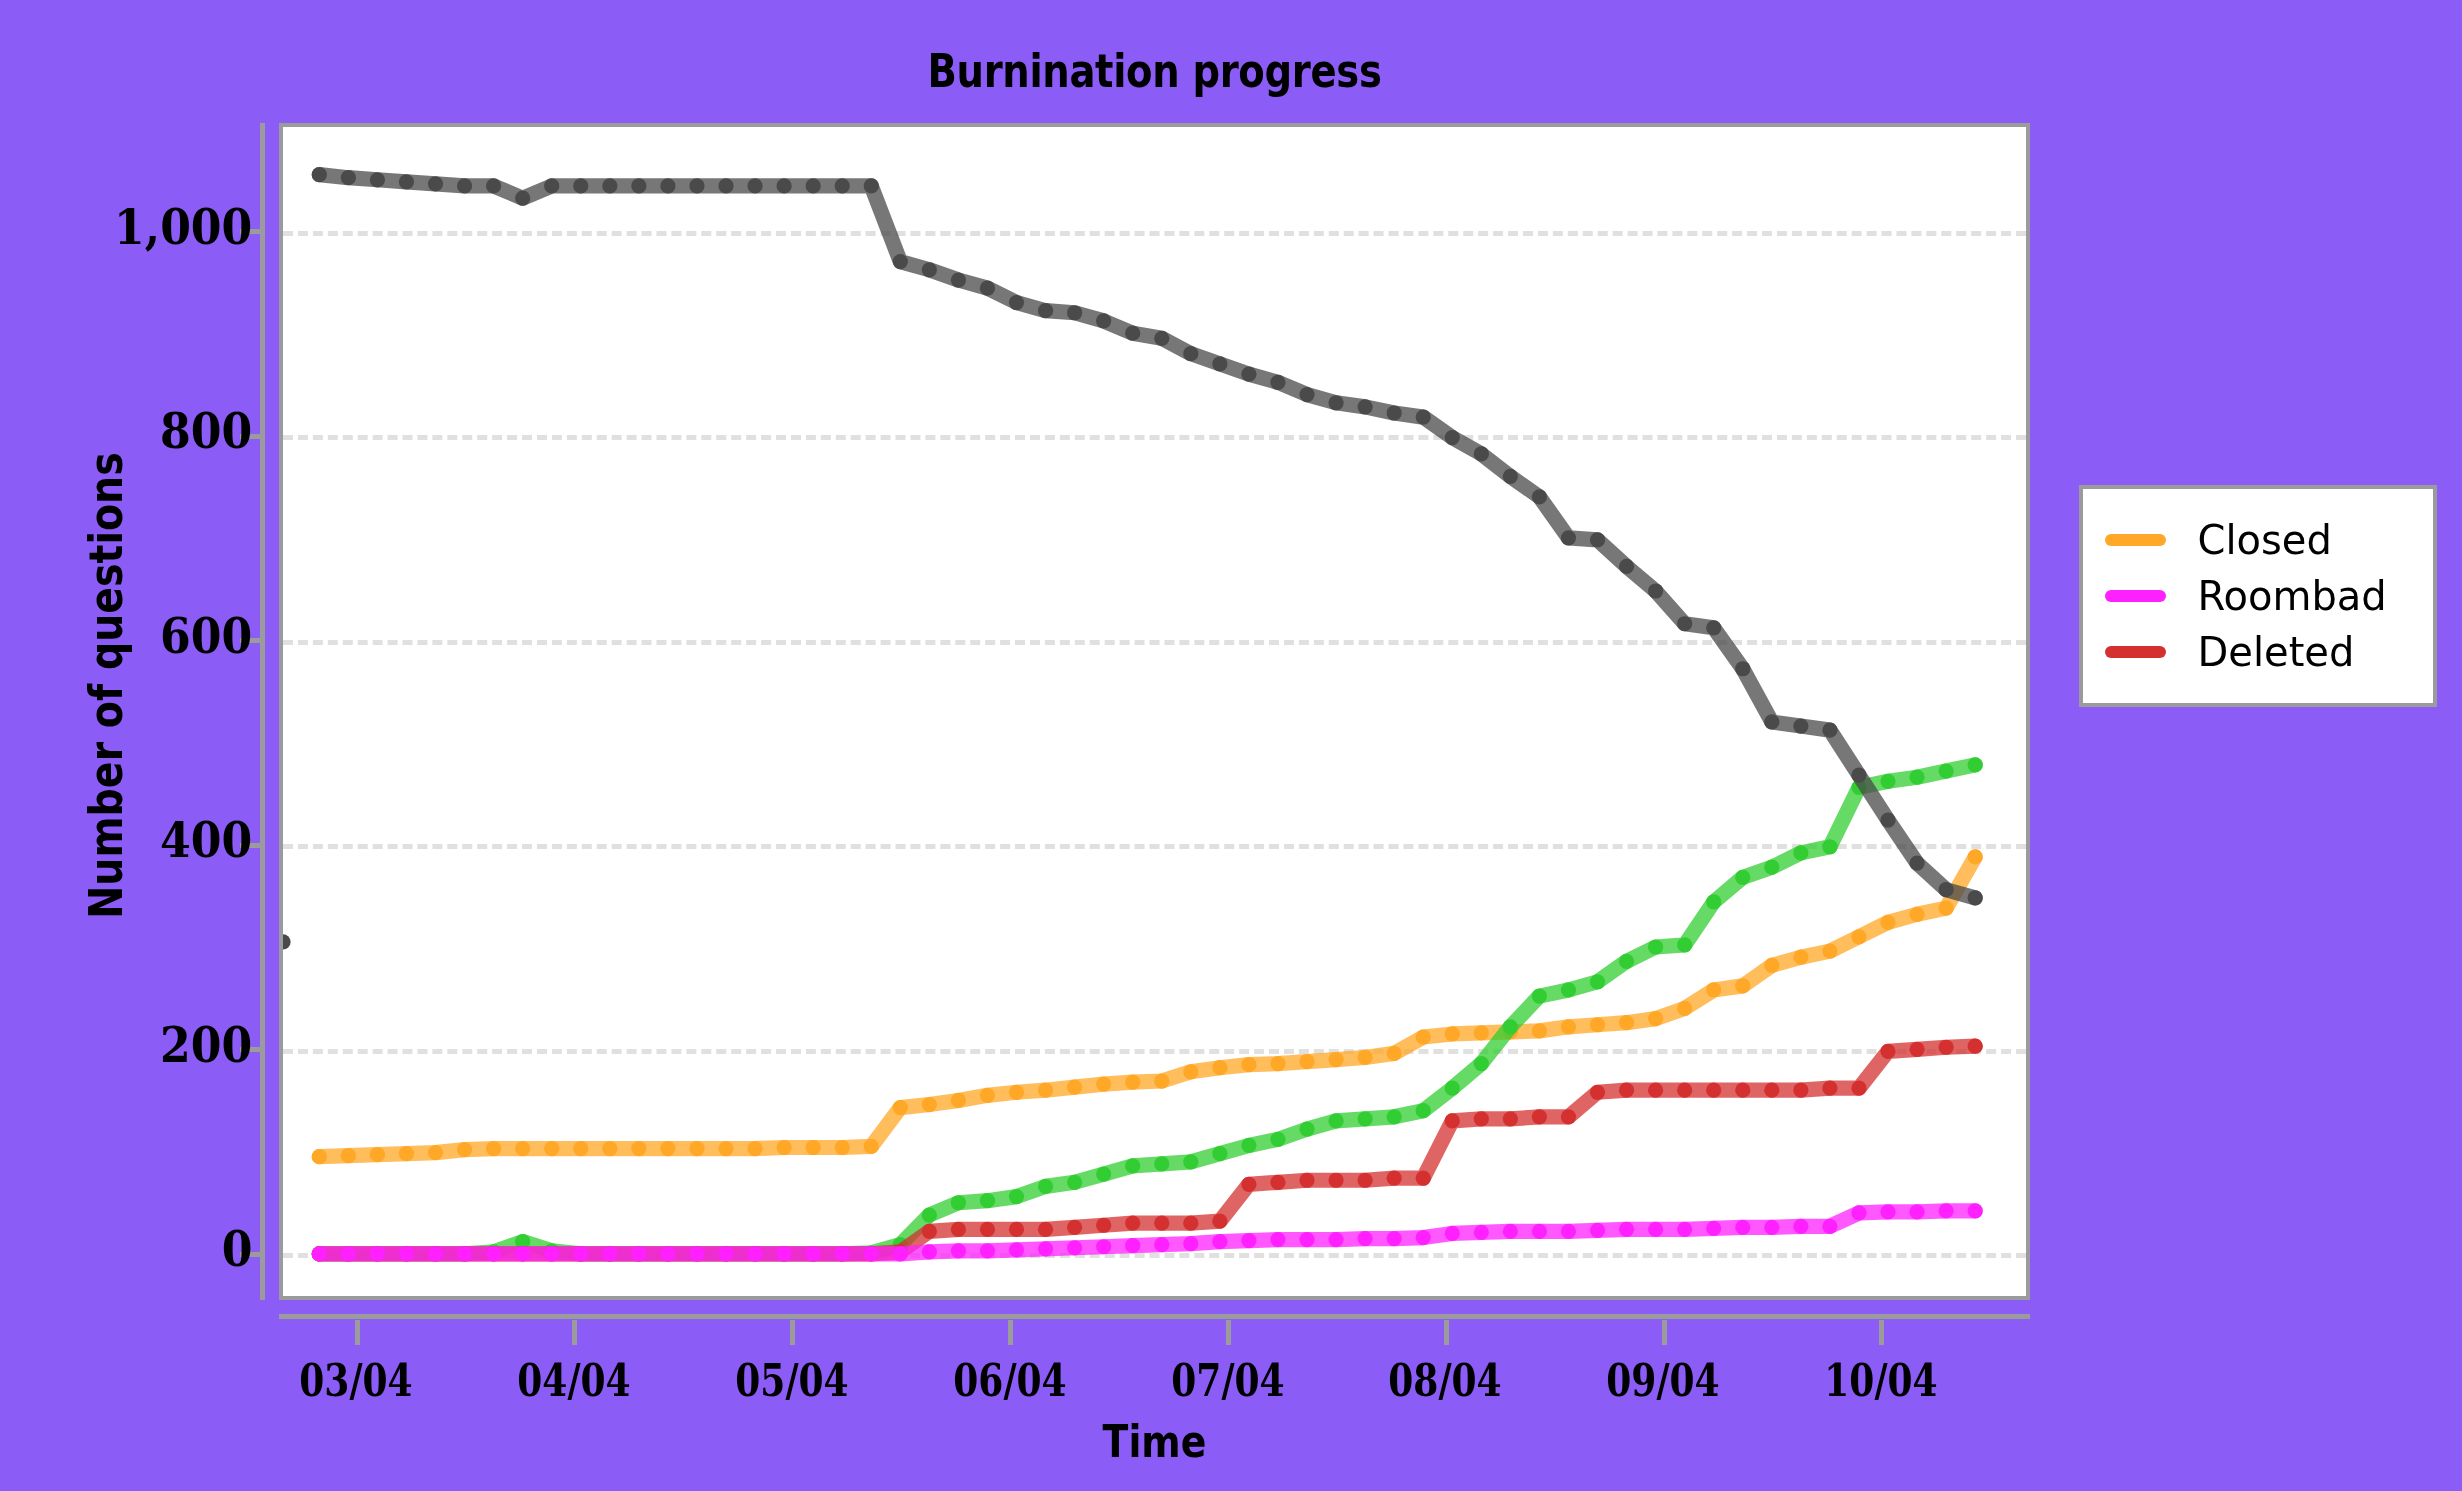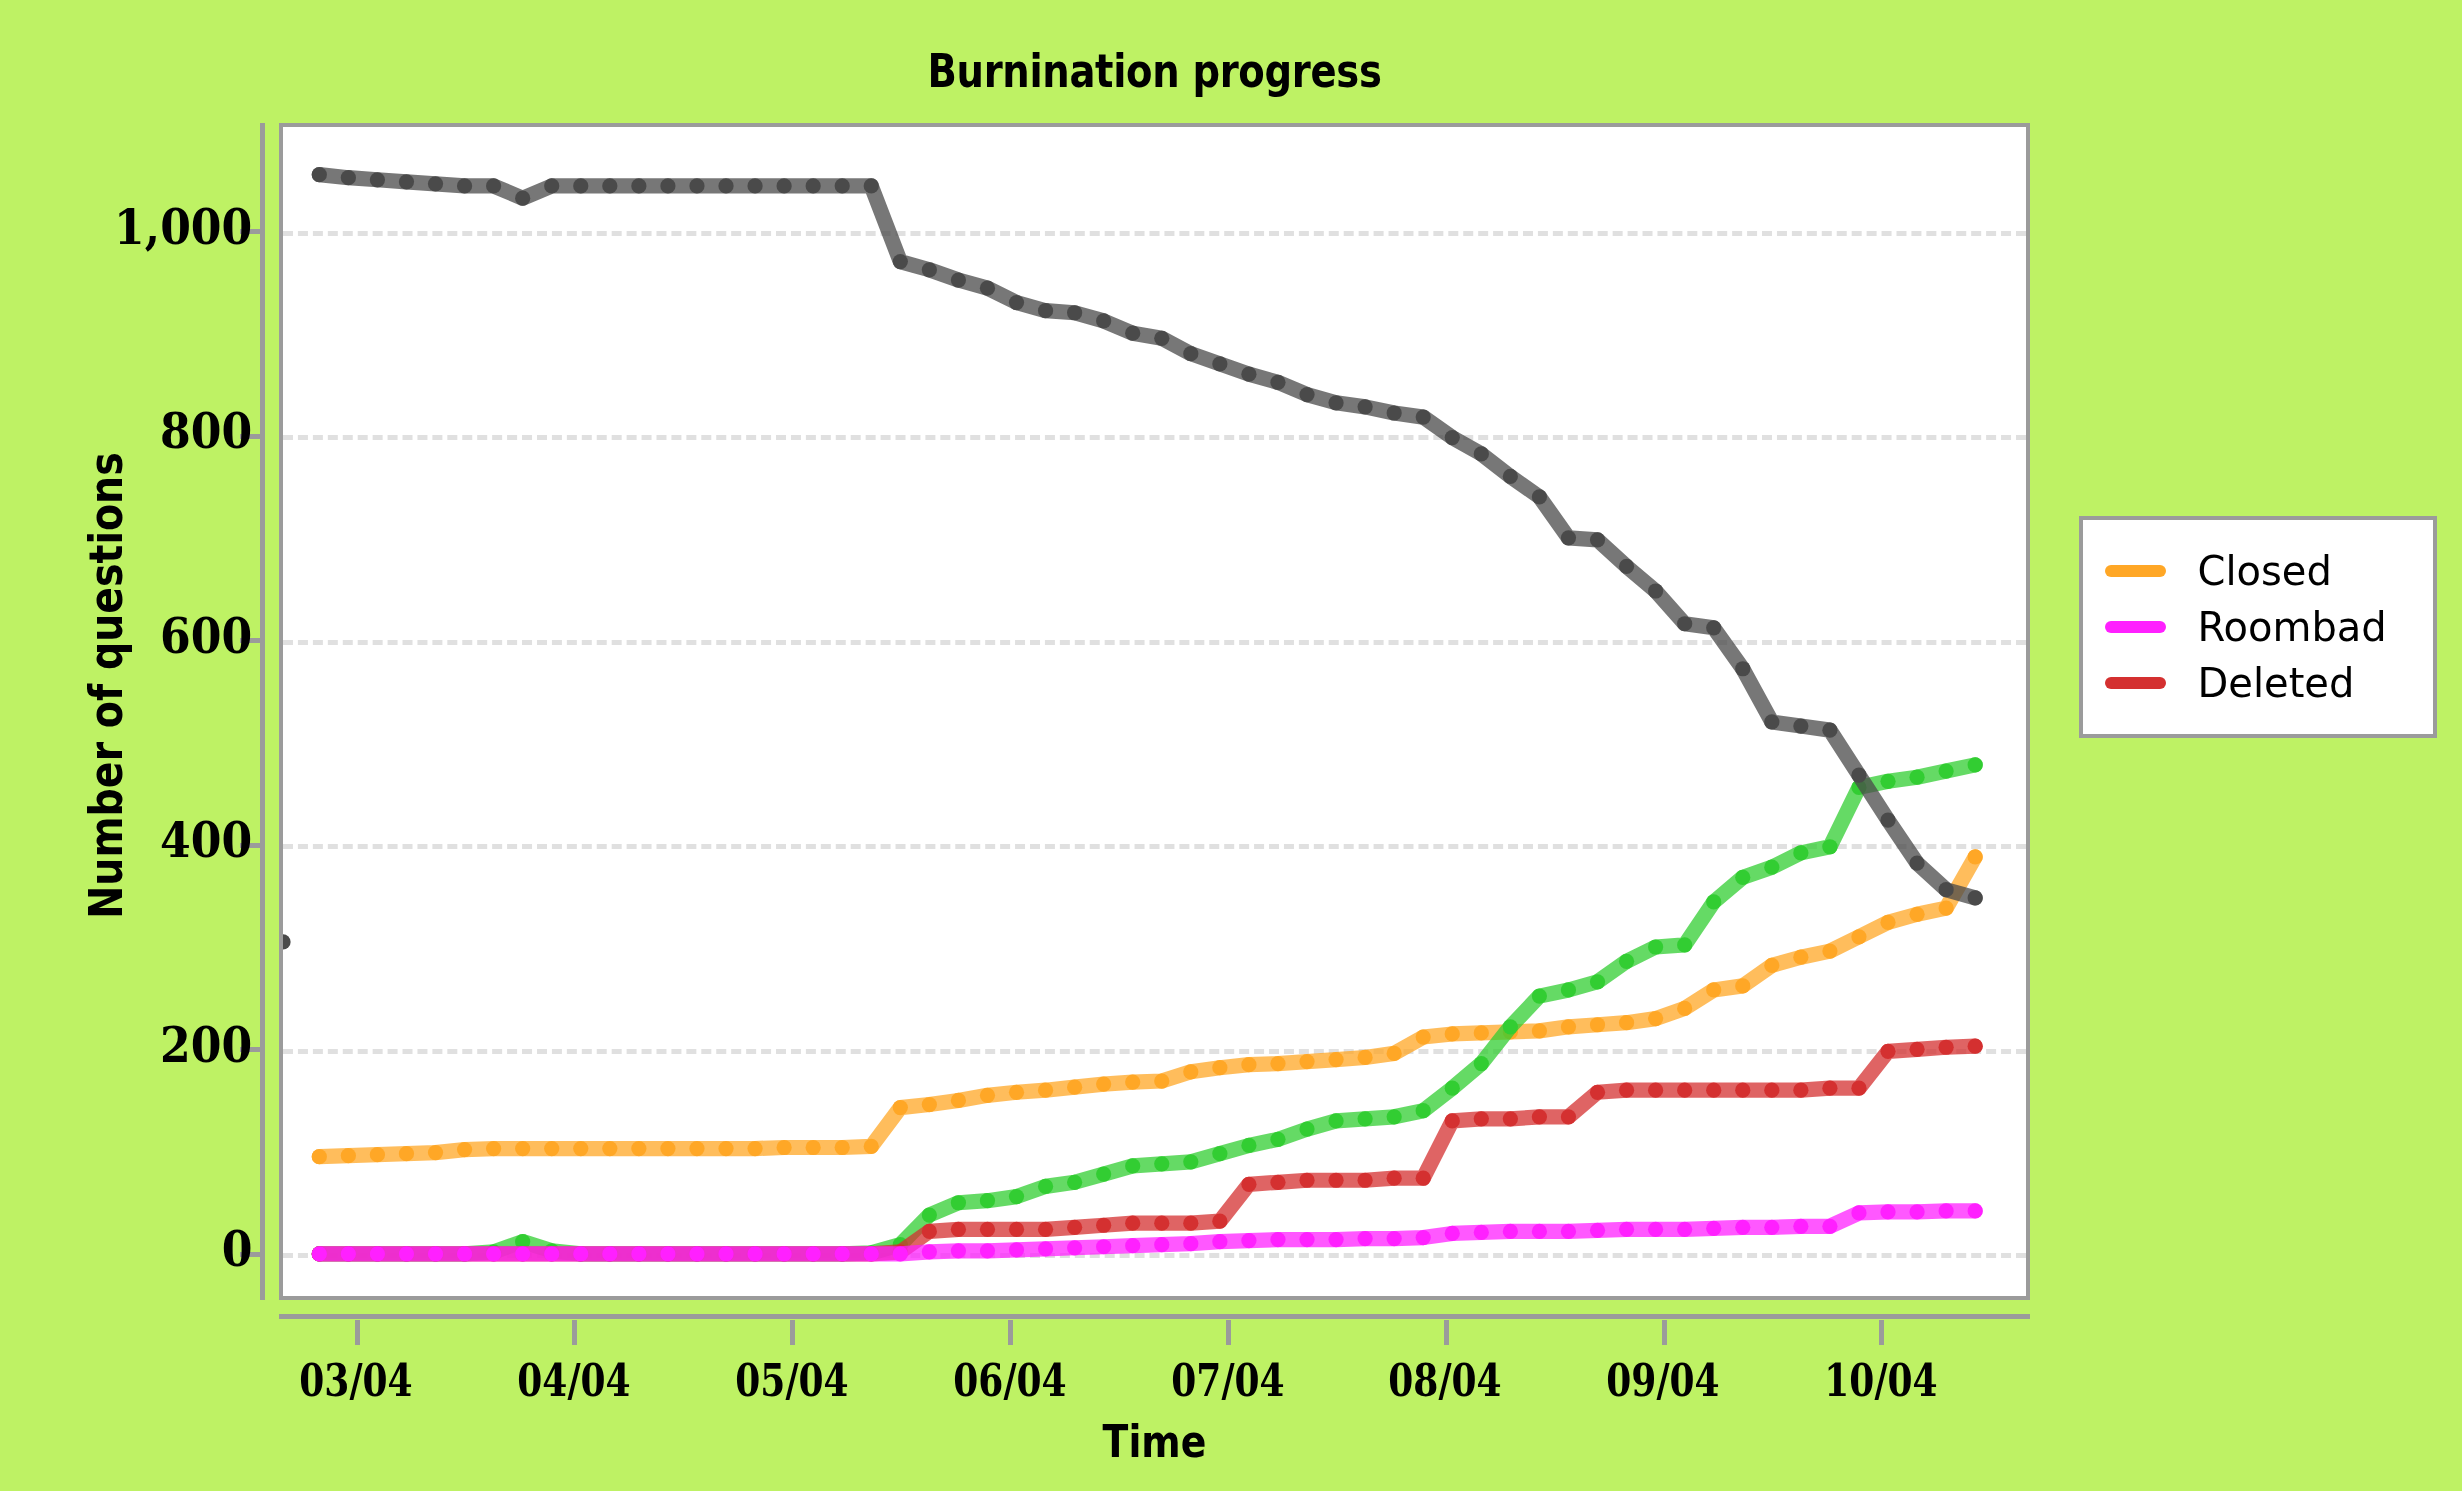--- a/index.html
+++ b/index.html
@@ -10,21 +10,21 @@
   body {
     width: 2462px;
     height: 1492px;
     font-family: "Liberation Sans", sans-serif;
     overflow: hidden;
   }
   #figure {
     position: relative;
     width: 2462px;
     height: 1492px;
-    background: #bef264;
+    background: #8b5cf6;
   }
 
   
   #chart-title {
     position: absolute;
     left: 279px;
     top: 43px;
     width: 1751px;
     text-align: center;
     font-family: "DejaVu Sans", sans-serif;
@@ -156,21 +156,21 @@
     color: #000000;
     transform: scaleX(0.84);
     transform-origin: center center;
     white-space: nowrap;
   }
 
   
   #legend {
     position: absolute;
     left: 2079px;
-    top: 516px;
+    top: 485px;
     width: 358px;
     padding: 23px 0 23px 0;
     border: 4.5px solid #9b9b9b;
     background: #ffffff;
     box-sizing: border-box;
   }
   .legend-row {
     display: flex;
     align-items: center;
     height: 56px;

